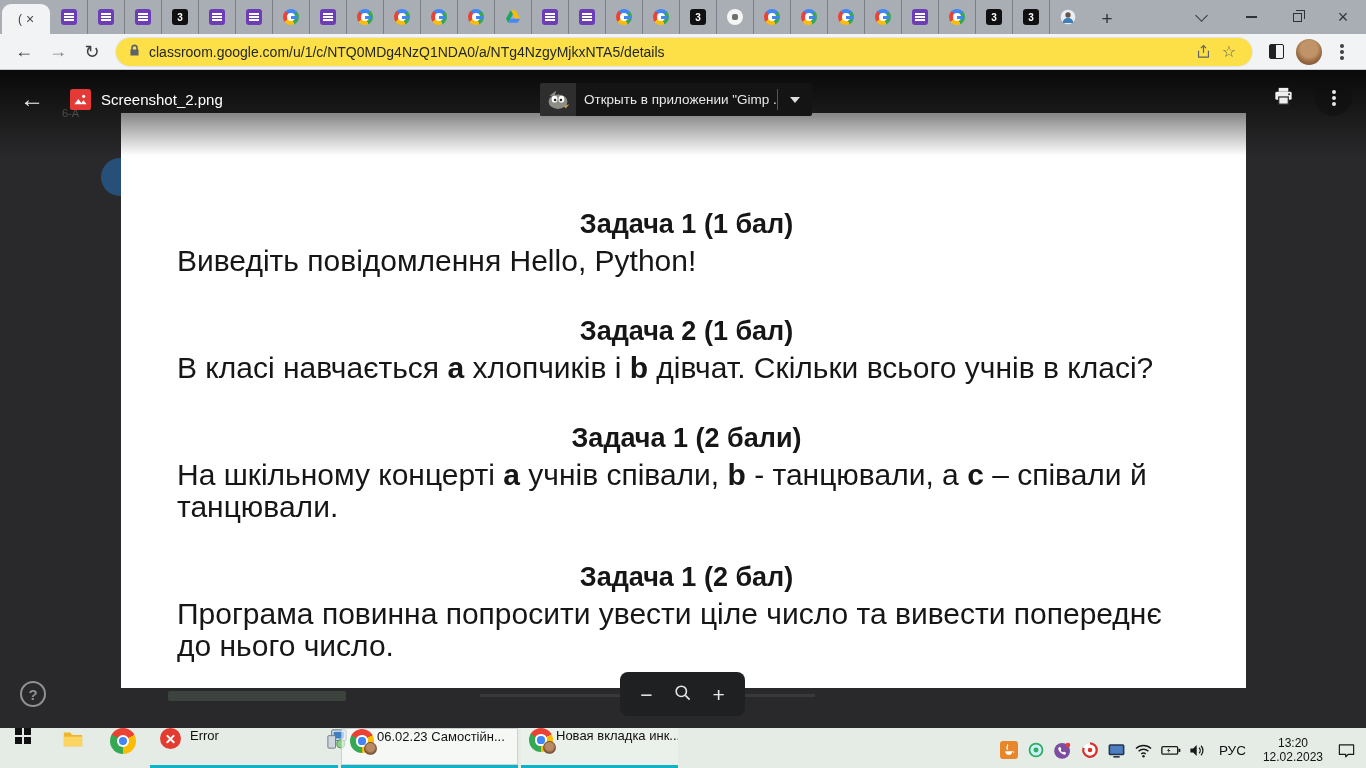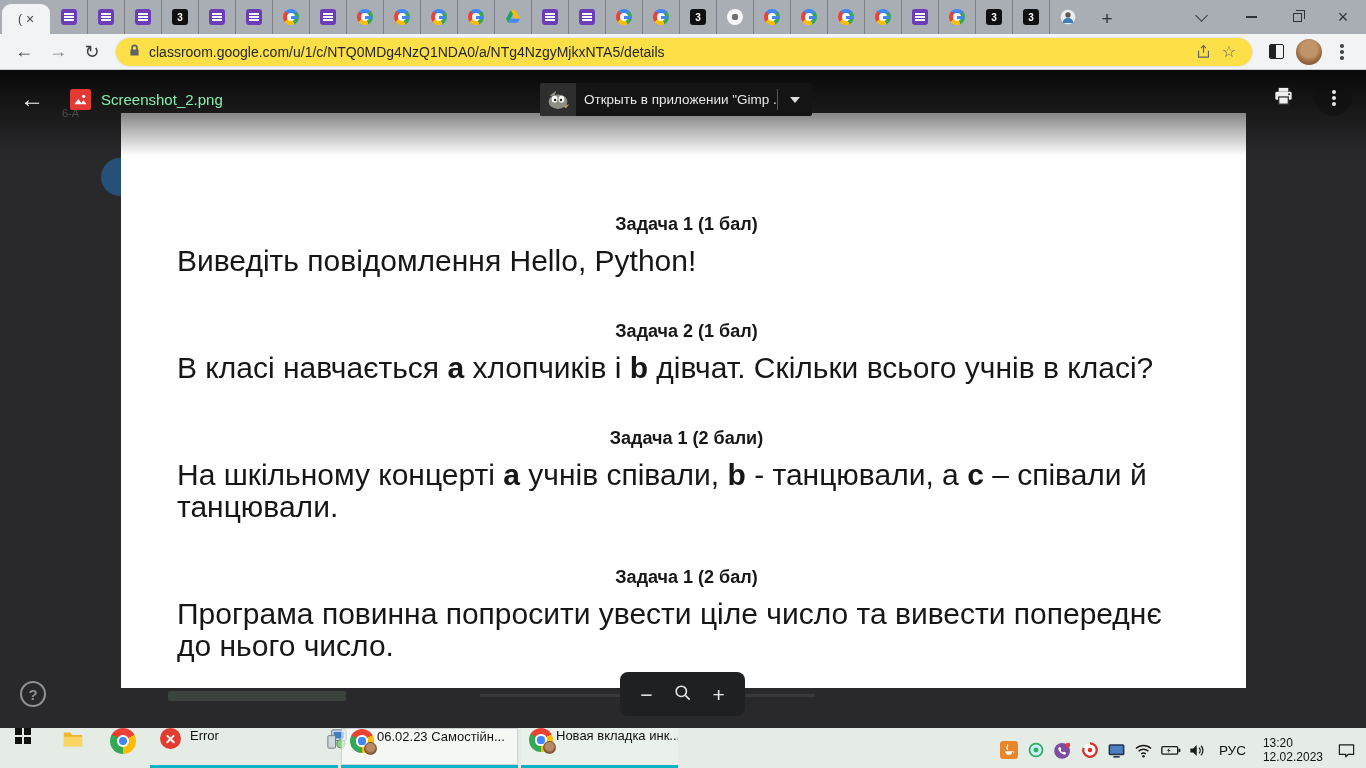--- a/index.html
+++ b/index.html
@@ -61,39 +61,39 @@
       background:linear-gradient(rgba(5,5,5,0.88), rgba(10,10,10,0.45) 55%, rgba(20,20,20,0)); }
   .dim-class-label { position:absolute; left:62px; top:37px; color:#8a8a8a; font-size:11px; z-index:1; }
   .dim-blue-circle { position:absolute; left:101px; top:88px; width:38px; height:38px; border-radius:50%; background:#275a8c; opacity:.8; z-index:1; }
   .dim-row1 { position:absolute; left:168px; top:621px; width:178px; height:10px; background:rgba(150,190,150,0.18); border-radius:2px; z-index:1; }
   .dim-row2 { position:absolute; left:168px; top:605px; width:150px; height:7px; background:rgba(150,190,150,0.12); border-radius:2px; z-index:1; }
   .dim-row3 { position:absolute; left:480px; top:624px; width:335px; height:3px; background:rgba(255,255,255,0.08); z-index:1; }
 
   .viewer-header { position:absolute; top:8px; left:0; right:0; height:42px; display:flex; align-items:center; z-index:4; }
   .back-arrow { margin-left:20px; font-size:24px; color:#f1f1f1; line-height:1; }
   .file-icon { margin-left:26px; display:flex; }
-  .file-name { margin-left:10px; font-size:15px; color:#86efac; }
+  .file-name { margin-left:10px; font-size:15px; color:#ffffff; }
 
   .gimp-btn { position:absolute; left:540px; top:13px; width:272px; height:33px; background:#141414; border-radius:2px;
               display:flex; align-items:center; z-index:5; }
   .gimp-ico { width:36px; height:33px; display:flex; align-items:center; justify-content:center; background:#2e2e2e; border-radius:2px 0 0 2px; }
   .gimp-label { flex:1; color:#e8e8e8; font-size:13.5px; padding:0 8px; white-space:nowrap; overflow:hidden; }
   .gimp-sep { width:1px; height:21px; background:#555; }
   .gimp-caret { width:34px; display:flex; align-items:center; justify-content:center; }
   .caret-down { width:0; height:0; border-left:5px solid transparent; border-right:5px solid transparent; border-top:6px solid #ddd; }
 
   .print-btn { position:absolute; left:1272px; top:15px; z-index:5; }
   .more-btn { position:absolute; left:1315px; top:9px; width:37px; height:37px; border-radius:50%;
               background:rgba(15,15,15,0.55); display:flex; align-items:center; justify-content:center; z-index:5; }
   .dots-light { width:4px; height:4px; border-radius:50%; background:#e8e8e8; box-shadow:0 -6px 0 #e8e8e8, 0 6px 0 #e8e8e8; }
 
   .page { position:absolute; left:121px; top:43px; width:1125px; height:575px; background:#ffffff; z-index:2; }
   .page-content { padding:97px 50px 0 56px; color:#161616; }
   .task { margin-bottom:40px; }
-  .task-title { text-align:center; font-size:18px; font-weight:bold; line-height:28px; margin-bottom:7px; }
+  .task-title { text-align:center; font-size:27px; font-weight:bold; line-height:28px; margin-bottom:7px; }
   .task-body { font-size:30px; line-height:32px; }
 
   .zoom-pill { position:absolute; left:620px; top:602px; width:125px; height:44px; background:#1e2022; border-radius:8px;
                display:flex; align-items:center; justify-content:space-around; z-index:6; padding:0 10px; }
   .zoom-pill .zbtn { color:#e6e6e6; font-size:21px; line-height:1; }
 
   .help-circle { position:absolute; left:20px; top:611px; width:26px; height:26px; border-radius:50%; border:2px solid #8f9295;
                  display:flex; align-items:center; justify-content:center; color:#8f9295; font-size:15px; font-weight:bold; z-index:4; }
 
   
@@ -123,21 +123,21 @@
   .tb-installer { left:318px; width:36px; justify-content:center; }
   .chrome-task { gap:3px; padding-left:8px; }
   .win1 { left:341px; width:177px; background:rgba(255,255,255,0.62); border:1px solid rgba(130,140,150,0.35); height:37px; }
   .win2 { left:521px; width:157px; background:rgba(255,255,255,0.22); }
   .chrome-wrap { position:relative; width:24px; height:24px; flex:0 0 auto; }
   .mini-avatar { position:absolute; right:-3px; bottom:-2px; width:13px; height:13px; border-radius:50%;
       background:radial-gradient(circle at 50% 40%, #b98a63 0 45%, #8a5f3f 70%, #6e4a30); border:1px solid rgba(0,0,0,.2); }
   .tray { position:absolute; right:0; top:0; height:44px; display:flex; align-items:center; gap:7px; padding-right:10px; }
   .tray-ico { width:20px; height:20px; display:flex; align-items:center; justify-content:center; }
   .tb-lang { font-size:13.5px; color:#111; padding:0 4px; }
-  .tb-clock { text-align:left; font-size:12px; color:#111; line-height:14px; padding:0 6px; }
+  .tb-clock { text-align:center; font-size:12px; color:#111; line-height:14px; padding:0 6px; }
 </style>
 </head>
 <body>
 
 <div class="screen">
 
   <div class="tabstrip">
     <div class="tab-active">
       <span class="tab-label">(</span>
       <span class="tab-close">×</span>

